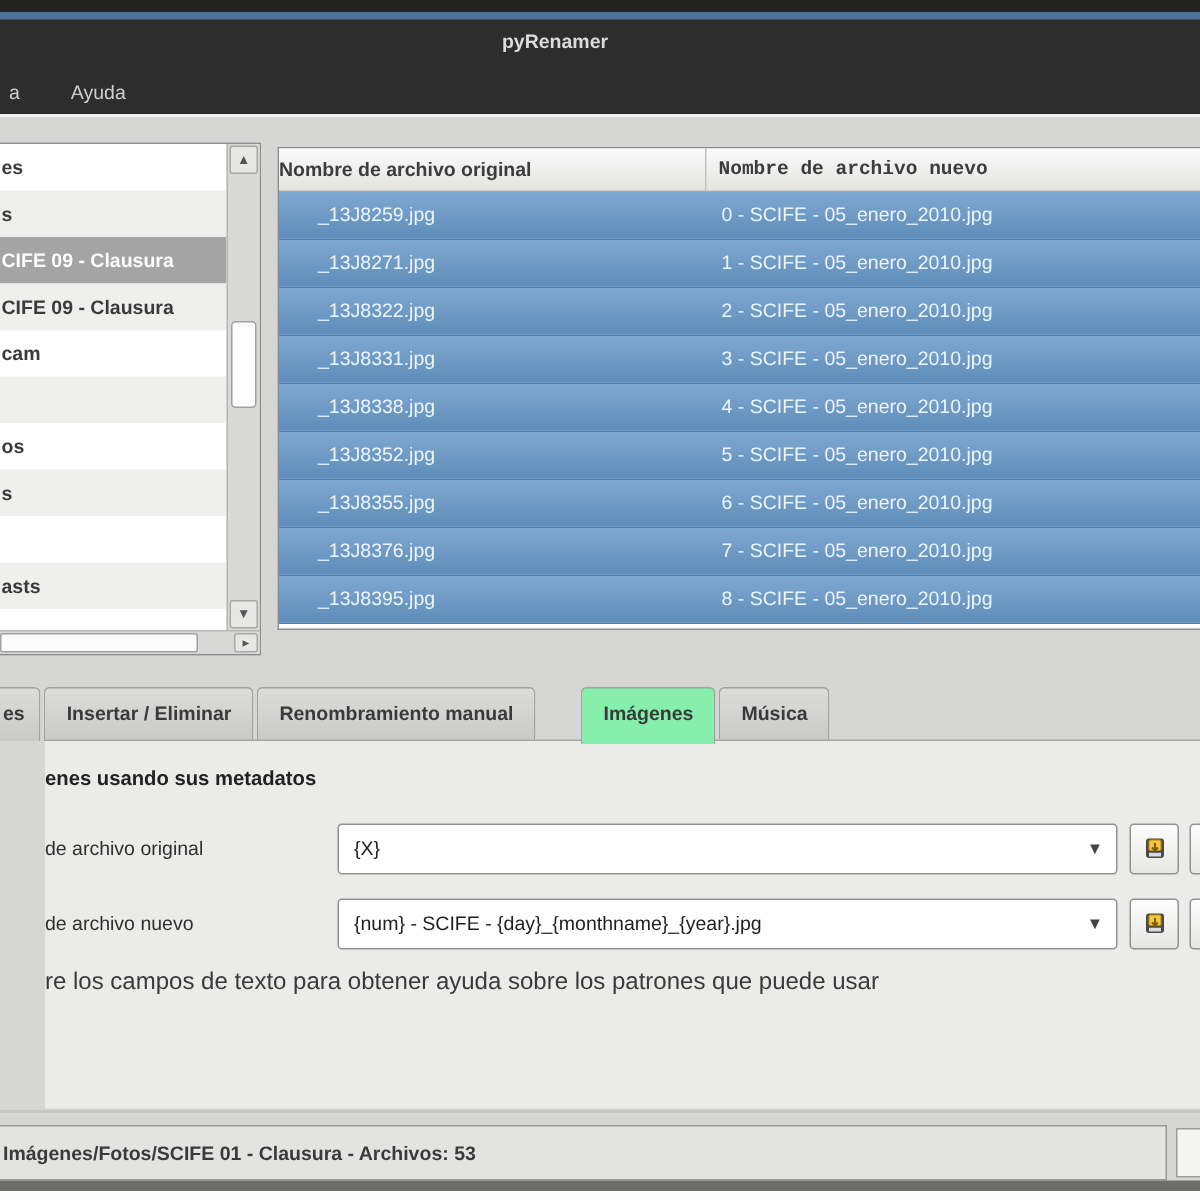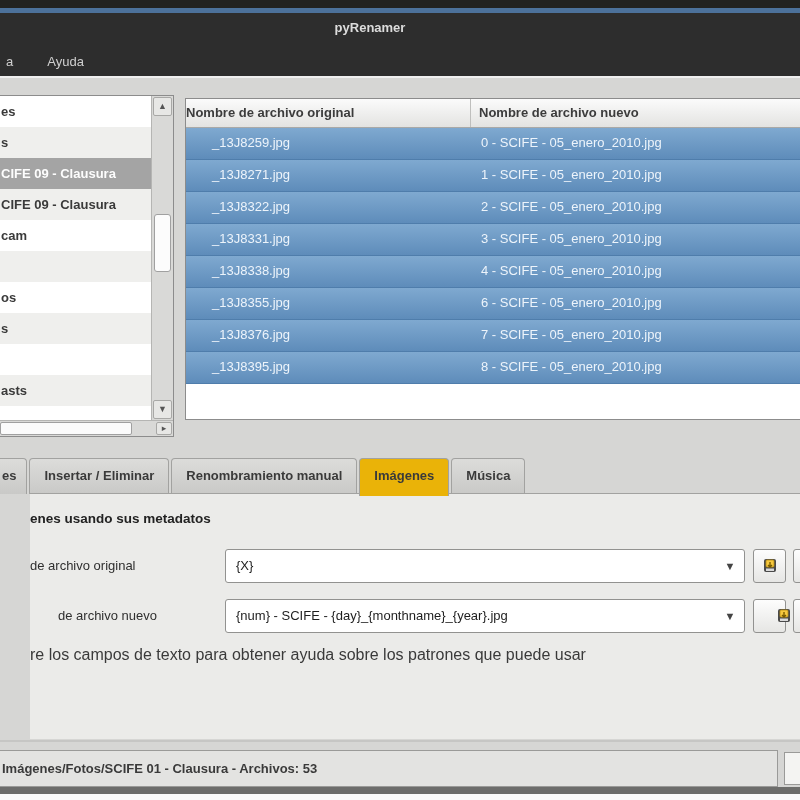--- a/index.html
+++ b/index.html
@@ -39,49 +39,49 @@
                 border:1px solid #a8a8a6;border-radius:2px;font-size:9px;line-height:11px;
                 text-align:center;color:#555;box-sizing:border-box;}
   
   .table-wrap{position:absolute;left:185px;top:98px;width:615px;height:322px;
               border:1px solid #8c8c8c;border-right:none;background:#fff;box-sizing:border-box;}
   .thead{position:absolute;left:0;top:0;width:100%;height:29px;
          background:linear-gradient(#fbfbfb,#e3e3e1);border-bottom:1px solid #a9a9a7;
          box-sizing:border-box;display:flex;}
   .th{font-weight:bold;color:#3c3c3c;line-height:28px;box-sizing:border-box;
       border-right:1px solid #bfbfbd;}
-  .th.c1{width:285px;} .th.c2{flex:1;padding-left:8px;border-right:none;}
+  .th.c1{width:285px;} .th.c2{flex:1;padding-left:8px;border-right:none;font-family:Liberation Mono, monospace;}
   .tbody{position:absolute;left:0;top:29px;width:100%;bottom:0;overflow:hidden;}
   .trow{height:32px;display:flex;background:linear-gradient(#7fa9d0,#5e8cba);
         border-bottom:1px solid #4f7dab;box-sizing:border-box;color:#edf4fb;}
   .td{line-height:30px;white-space:nowrap;overflow:hidden;}
   .td.c1{width:285px;padding-left:26px;box-sizing:border-box;}
   .td.c2{flex:1;padding-left:10px;}
   
   .tabs{position:absolute;left:0;top:458px;height:36px;display:flex;gap:2px;}
   .tab{background:linear-gradient(#dcdcda,#c9c9c7);border:1px solid #a2a2a0;border-bottom:none;
        border-radius:4px 4px 0 0;padding:0 14px;line-height:34px;font-weight:bold;
        color:#3a3a3a;font-size:13px;box-sizing:border-box;}
   .tab.first{padding:0 10px 0 2px;border-left:none;border-radius:0 4px 0 0;}
-  .tab.active{background:#eab308;height:38px;position:relative;z-index:2;}
+  .tab.active{background:#86efac;height:38px;position:relative;z-index:2;margin-left:28px;}
   .tab-panel{position:absolute;left:0;top:493px;width:800px;height:245px;background:#ebebe9;
              border-top:1px solid #a2a2a0;margin-left:30px;}
   
   .heading{position:absolute;left:0px;top:17px;font-weight:bold;color:#222;font-size:13.5px;}
   .form-label{position:absolute;left:0;width:160px;color:#2f2f2f;line-height:34px;}
   .combo{position:absolute;left:195px;width:520px;height:34px;background:#fff;
          border:1px solid #929290;border-radius:3px;box-sizing:border-box;}
   .combo .value{position:absolute;left:10px;top:0;right:30px;line-height:32px;color:#1e1e1e;
                 white-space:nowrap;overflow:hidden;}
   .combo .arrow{position:absolute;right:2px;top:2px;width:24px;height:28px;text-align:center;
                 line-height:28px;color:#444;font-size:11px;}
   .sq-btn{position:absolute;width:33px;height:34px;background:linear-gradient(#fdfdfd,#e6e6e4);
           border:1px solid #929290;border-radius:3px;box-sizing:border-box;
           display:flex;align-items:center;justify-content:center;}
-  .row1{top:55px;} .row2{top:105px;padding-left:28px;}
+  .row1{top:55px;} .row2{top:105px;}
   .hint{position:absolute;left:0px;top:152px;color:#3a3a3a;font-size:16px;}
   
   .status-groove{position:absolute;left:0;top:740px;width:800px;height:2px;background:#c6c6c4;}
   .statusbar{position:absolute;left:-2px;top:750px;width:780px;height:37px;background:#e3e3e1;
              border:1px solid #9a9a98;box-sizing:border-box;}
   .statusbar .text{position:absolute;left:3px;top:0;line-height:35px;font-weight:bold;
                    color:#3a3a3a;white-space:nowrap;}
   .status-box{position:absolute;left:784px;top:752px;width:20px;height:33px;background:#f4f4f2;
               border:1px solid #9a9a98;box-sizing:border-box;}
   .bottom-band{position:absolute;left:0;top:787px;width:800px;height:7px;background:#6d6d6b;}
@@ -148,20 +148,24 @@
       </div>
       <div class="trow">
         <div class="td c1">_13J8331.jpg</div>
         <div class="td c2">3 - SCIFE - 05_enero_2010.jpg</div>
       </div>
       <div class="trow">
         <div class="td c1">_13J8338.jpg</div>
         <div class="td c2">4 - SCIFE - 05_enero_2010.jpg</div>
       </div>
       <div class="trow">
+        <div class="td c1">_13J8352.jpg</div>
+        <div class="td c2">5 - SCIFE - 05_enero_2010.jpg</div>
+      </div>
+      <div class="trow">
         <div class="td c1">_13J8355.jpg</div>
         <div class="td c2">6 - SCIFE - 05_enero_2010.jpg</div>
       </div>
       <div class="trow">
         <div class="td c1">_13J8376.jpg</div>
         <div class="td c2">7 - SCIFE - 05_enero_2010.jpg</div>
       </div>
       <div class="trow">
         <div class="td c1">_13J8395.jpg</div>
         <div class="td c2">8 - SCIFE - 05_enero_2010.jpg</div>

